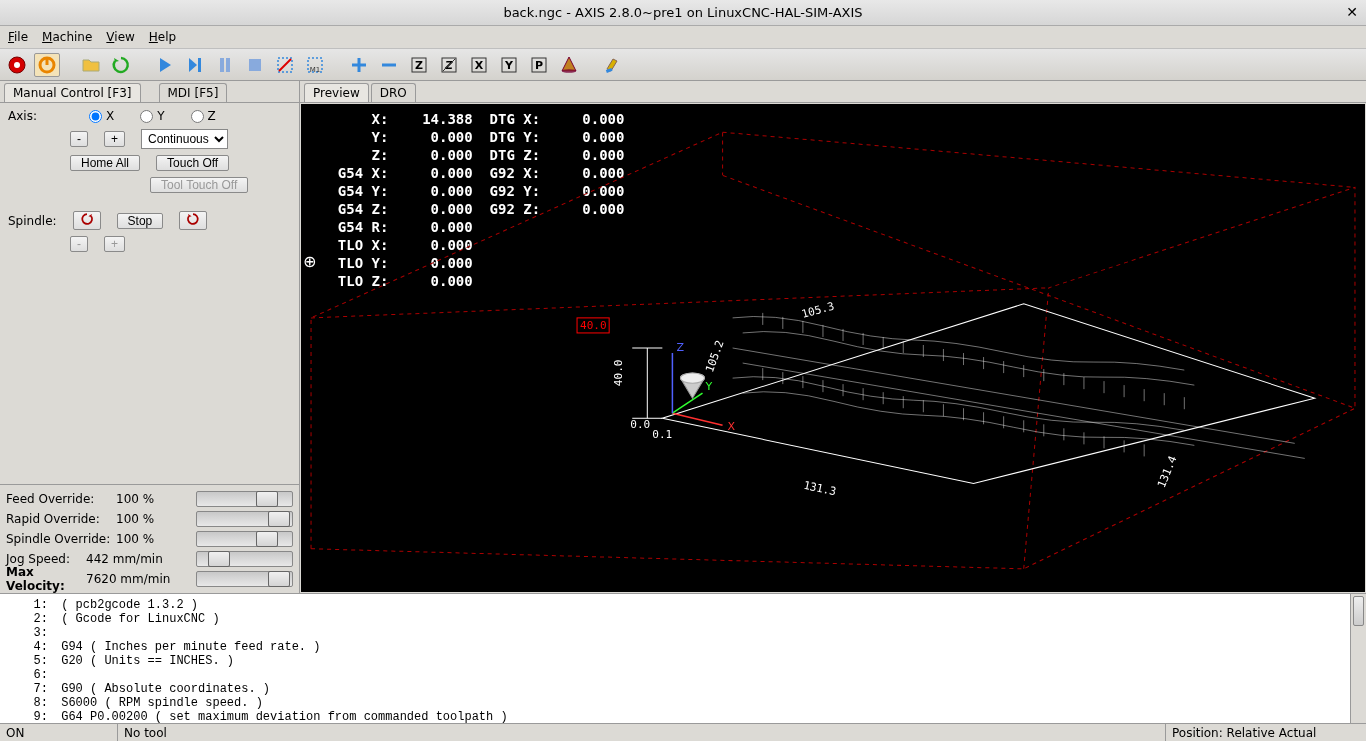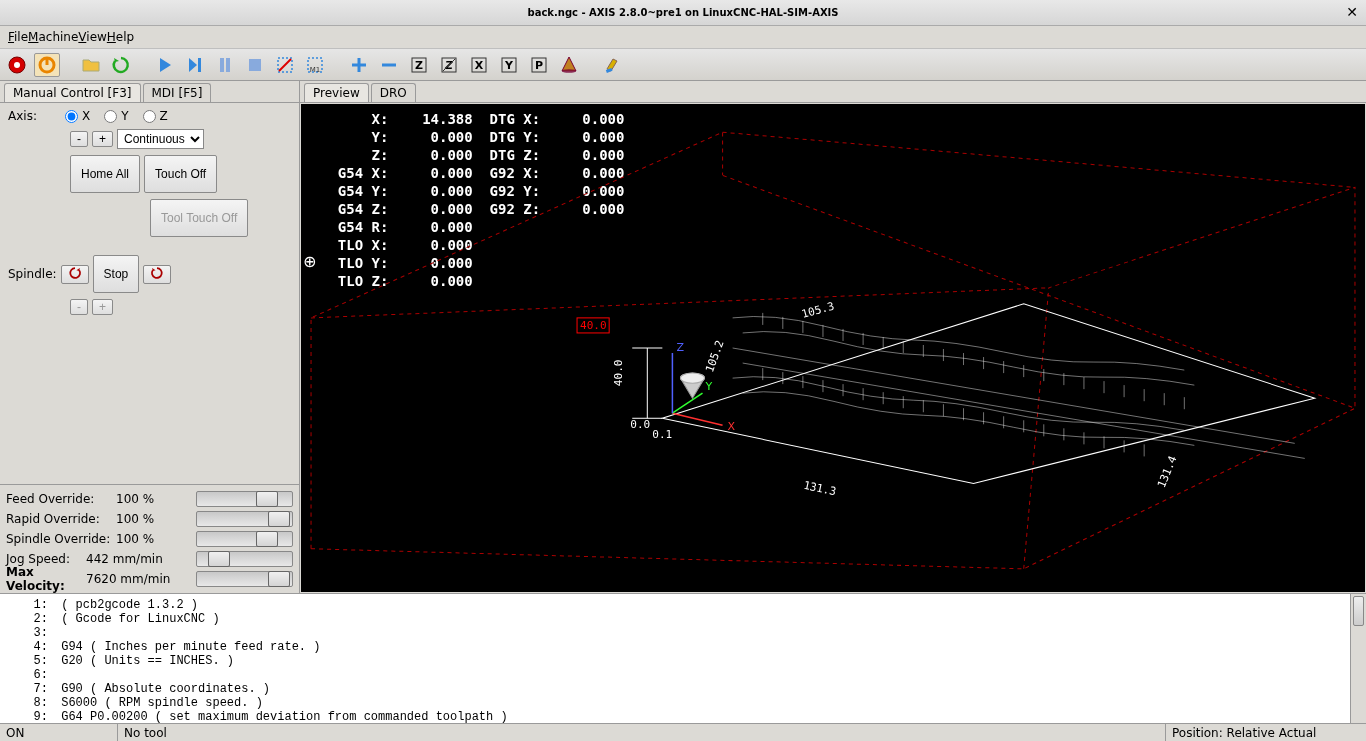--- a/index.html
+++ b/index.html
@@ -1,35 +1,35 @@
 <!DOCTYPE html>
 <html><head>
 <meta charset="utf-8">
 <style>
   * { box-sizing: border-box; margin: 0; padding: 0; }
   body { font-family: "DejaVu Sans", "Liberation Sans", sans-serif; font-size: 12px; background: #dcdad5; color: #000; width: 1366px; height: 741px; overflow: hidden; display: flex; flex-direction: column; }
   .titlebar { background: linear-gradient(#e8e8e8,#d6d6d6); height: 26px; display: flex; align-items: center; justify-content: center; border-bottom: 1px solid #aaa; position: relative; }
-  .titlebar .title { font-weight: bold; font-size: 10px; }
+  .titlebar .title { font-weight: normal; font-size: 13px; }
   .titlebar .close { position: absolute; right: 8px; top: 4px; font-size: 14px; cursor: pointer; }
-  .menubar { display: flex; padding: 4px 8px; border-bottom: 1px solid #bfbfbf; background:#dcdad5;}
+  .menubar { display: flex; gap: 14px; padding: 4px 8px; border-bottom: 1px solid #bfbfbf; background:#dcdad5;}
   .menubar span { cursor: pointer; }
   .menubar span u { text-decoration: underline; }
   .toolbar { display: flex; align-items: center; gap: 4px; padding: 3px 4px; border-bottom: 1px solid #9a9a9a; background: linear-gradient(#e6e6e6,#d4d2cd); height: 32px;}
   .tbtn { width: 26px; height: 24px; display:flex; align-items:center; justify-content:center; border:1px solid transparent; border-radius:2px; cursor:pointer;}
   .tbtn.active { border:1px solid #999; background:#f4e3b8;}
   .tsep { width:10px; }
   .content { flex: 1; display: flex; min-height: 0; }
   .leftpanel { width: 300px; display:flex; flex-direction:column; border-right:1px solid #9a9a9a;}
-  .tabs { display:flex; border-bottom:1px solid #9a9a9a; padding:2px 4px 0 4px; gap:0; background:#dcdad5;}
+  .tabs { display:flex; border-bottom:1px solid #9a9a9a; padding:2px 4px 0 4px; gap:16px; background:#dcdad5;}
   .tab { padding:2px 8px; border:1px solid #9a9a9a; border-bottom:none; background:#dcdad5; border-top-left-radius:3px; border-top-right-radius:3px; margin-right:2px; cursor:pointer; font-size:12px;}
   .tab.active { background:#e8e6e1; position:relative; z-index:2; }
   .manual { padding:6px 8px; flex:0 0 auto; background:#dcdad5;}
-  .row { display:flex; align-items:center; gap:4px; margin-bottom:6px;}
+  .row { display:flex; align-items:center; gap:16px; margin-bottom:6px;}
   .radio { display:flex; align-items:center; gap:4px; margin-right:10px;}
-  .btn { background:linear-gradient(#f4f4f4,#dedede); border:1px solid #8a8a8a; border-radius:2px; padding:11px 10px; font-size:12px; cursor:pointer;}
+  .btn { background:linear-gradient(#f4f4f4,#dedede); border:1px solid #8a8a8a; border-radius:2px; padding:0 10px; font-size:12px; cursor:pointer;}
   .btn.small { padding:0 6px;}
   .btn.disabled { color:#999; cursor:default;}
   select.dropdown { font-size:12px; background:#fff; border:1px solid #888; padding:1px 2px;}
   .overrides { border-top:1px solid #9a9a9a; padding:4px 6px; background:#dcdad5; margin-top:auto;}
   .orow { display:flex; align-items:center; height:20px; font-size:12px;}
   .orow .olabel { width:110px;}
   .orow .ovalue { width:80px; text-align:left;}
   .oslider { flex:1; height:16px; background:linear-gradient(#c8c8c8,#e8e8e8); border:1px solid #888; position:relative; border-radius:2px;}
   .oslider .thumb { position:absolute; top:-1px; bottom:-1px; width:22px; background:linear-gradient(#f0f0f0,#d4d4d4); border:1px solid #666; border-radius:2px;}
   .preview-area { flex:1; display:flex; flex-direction:column; background:#dcdad5; min-width:0;}

